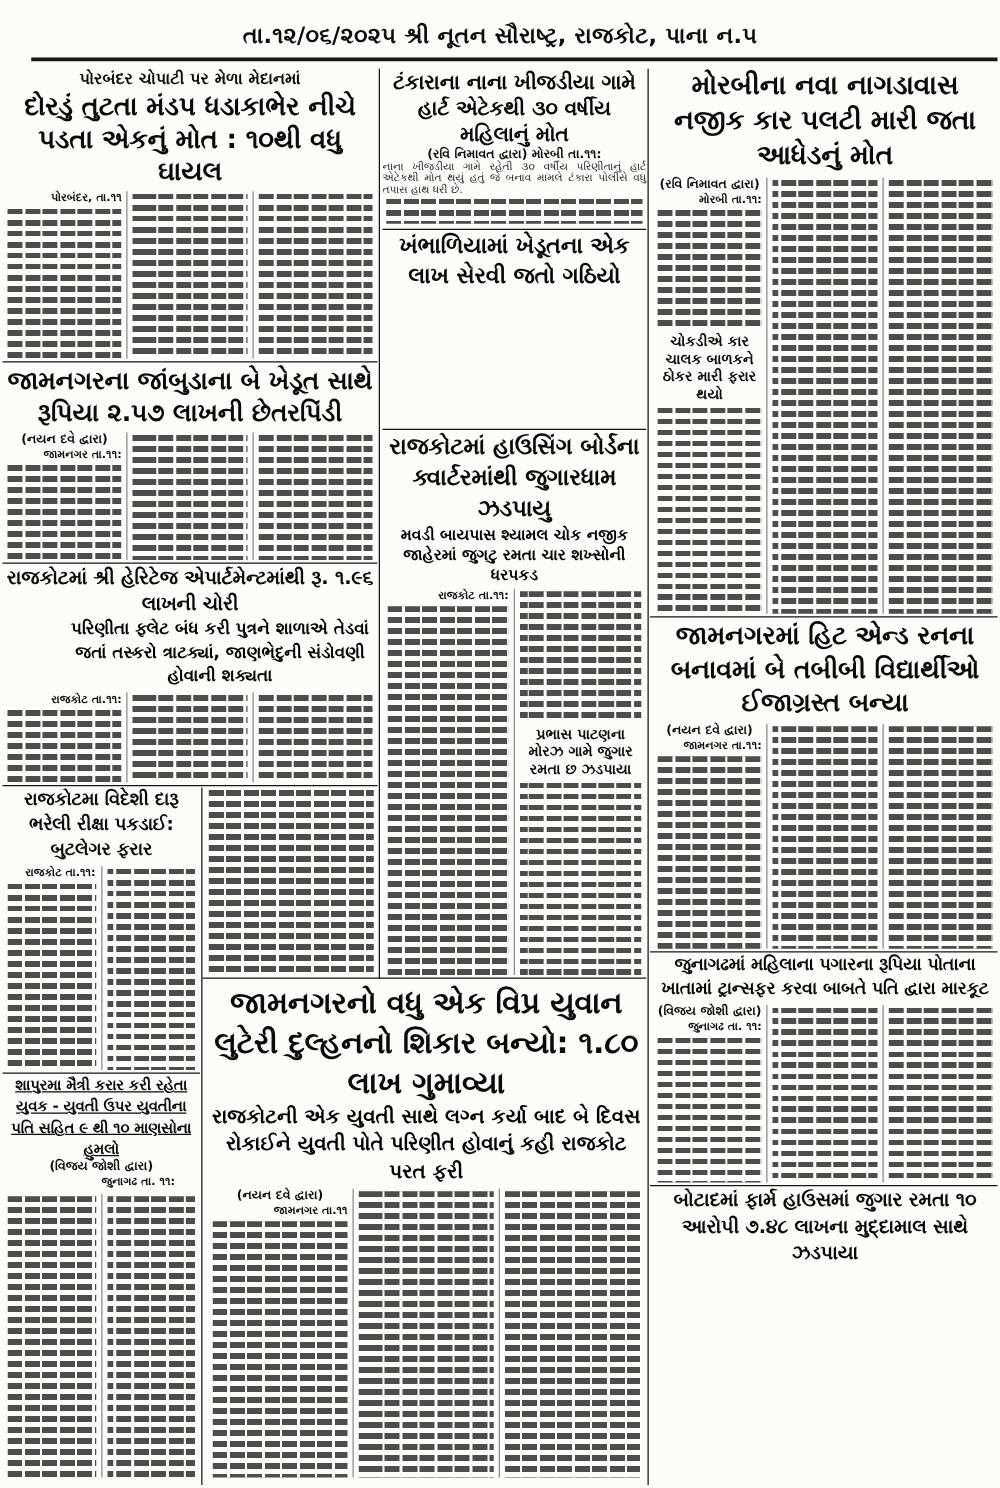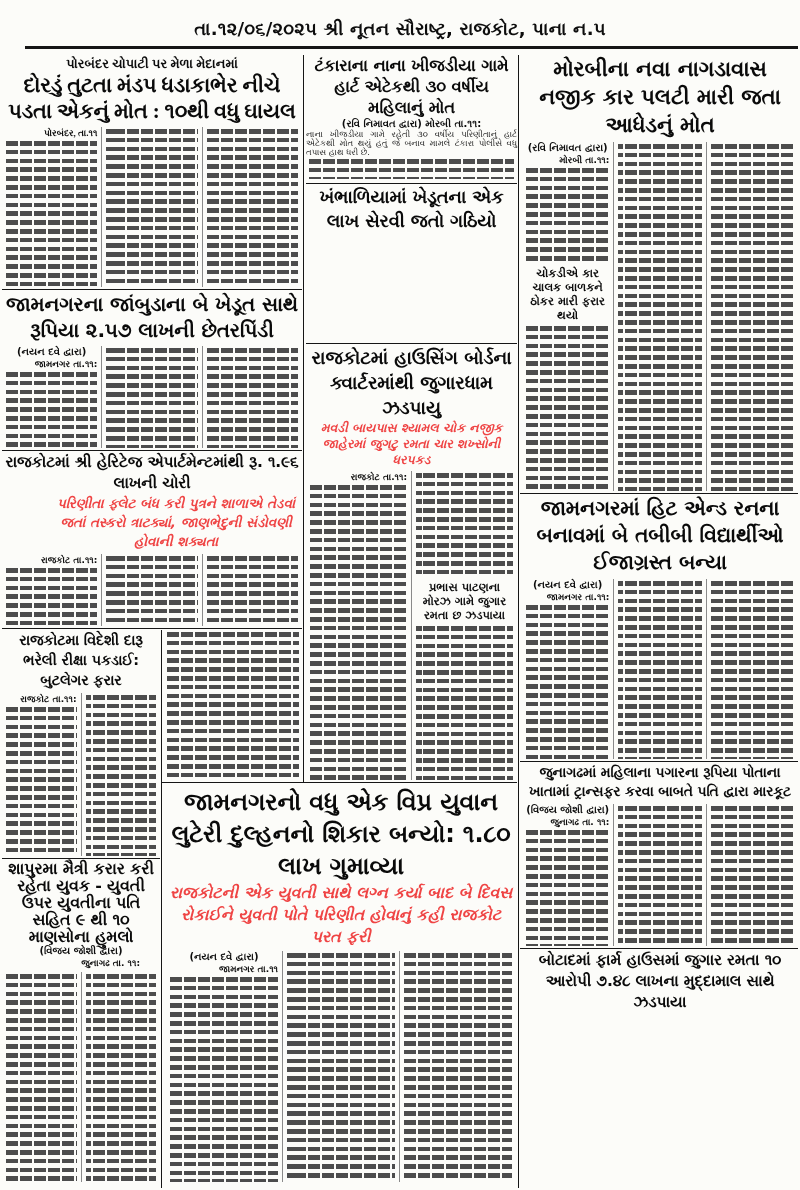--- a/index.html
+++ b/index.html
@@ -9,21 +9,21 @@
     font-family:"DejaVu Sans", sans-serif;
   }
   .rule{position:absolute;background:#161616;}
   .masthead{
     position:absolute;left:0;top:18px;width:800px;text-align:center;
     font-size:18px;font-weight:700;letter-spacing:0.2px;
   }
   .article{position:absolute;display:flex;flex-direction:column;}
   .kicker{font-size:13px;font-weight:700;text-align:center;line-height:17px;}
   .hl{margin:0;font-weight:700;text-align:center;color:#0a0a0a;letter-spacing:-0.2px;}
-  .sub{font-weight:700;text-align:center;color:#ef4444;font-style:italic;}
+  .sub{font-weight:700;text-align:center;color:#000000;}
   .cols{display:flex;flex:1;min-height:0;margin-top:3px;}
   .col{flex:1;display:flex;flex-direction:column;padding:0 4px;min-width:0;}
   .col + .col{border-left:1px solid #8a8a8a;}
   .byline{font-size:10px;font-weight:700;text-align:center;line-height:12px;}
   .dateline{font-size:9px;font-weight:700;text-align:right;line-height:12px;}
   .lead{font-size:8.5px;line-height:9px;text-align:justify;color:#1b1b1b;}
   .crosshead{font-size:11.5px;font-weight:700;text-align:center;line-height:14px;padding:2px 0;}
   .greek{
     flex:1;margin-top:2px;
     background-image:
@@ -48,21 +48,21 @@
 <div class="rule" style="left:2px;top:450px;width:300px;height:1px;"></div>
 <div class="rule" style="left:2px;top:628px;width:300px;height:1px;"></div>
 <div class="rule" style="left:2px;top:858px;width:158px;height:1px;"></div>
 <div class="rule" style="left:306px;top:183px;width:211px;height:1px;"></div>
 <div class="rule" style="left:306px;top:343px;width:211px;height:1px;"></div>
 <div class="rule" style="left:162px;top:782px;width:355px;height:1px;"></div>
 <div class="rule" style="left:520px;top:493px;width:278px;height:1px;"></div>
 <div class="rule" style="left:520px;top:761px;width:278px;height:1px;"></div>
 <div class="rule" style="left:520px;top:948px;width:278px;height:1px;"></div>
 
-<section class="article" style="left:2px;top:55px;width:300px;height:232px;font-family:Liberation Serif, serif;">
+<section class="article" style="left:2px;top:55px;width:300px;height:232px;">
   <div class="kicker">પોરબંદર ચોપાટી પર મેળા મેદાનમાં</div>
   <h1 class="hl" style="font-size:21px;line-height:26px;">દોરડું તુટતા મંડપ ધડાકાભેર નીચે પડતા એકનું મોત : ૧૦થી વધુ ઘાયલ</h1>
   <div class="cols">
     <div class="col">
       <div class="dateline">પોરબંદર, તા.૧૧</div>
       <div class="greek"></div>
     </div>
     <div class="col">
         <div class="greek gb"></div>
       </div>
@@ -163,21 +163,21 @@
         <div class="greek gb"></div>
       </div>
   </div>
 </section>
 
 <section class="article" style="left:164px;top:630px;width:138px;height:150px;">
   <div class="greek" style="margin:2px 3px;"></div>
 </section>
 
 <section class="article" style="left:2px;top:860px;width:158px;height:322px;">
-  <h1 class="hl" style="font-size:16px;line-height:17px;">શાપુરમા મૈત્રી કરાર કરી રહેતા યુવક - યુવતી ઉપર યુવતીના પતિ સહિત ૯ થી ૧૦ માણસોના હુમલો</h1>
+  <h1 class="hl" style="font-size:12px;line-height:17px;text-decoration:underline;">શાપુરમા મૈત્રી કરાર કરી રહેતા યુવક - યુવતી ઉપર યુવતીના પતિ સહિત ૯ થી ૧૦ માણસોના હુમલો</h1>
   <div class="byline">(વિજય જોશી દ્વારા)</div>
   <div class="dateline" style="padding-right:20px;">જુનાગઢ તા. ૧૧:</div>
   <div class="cols">
     <div class="col">
         <div class="greek"></div>
       </div>
     <div class="col">
         <div class="greek gb"></div>
       </div>
   </div>

